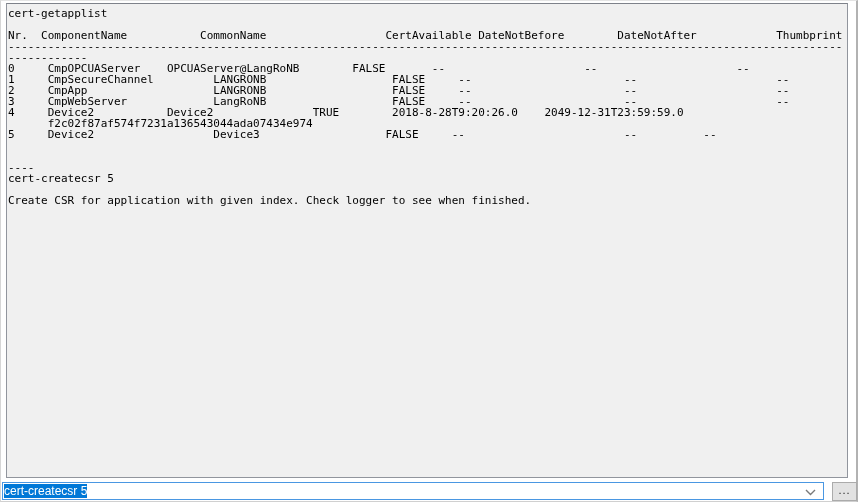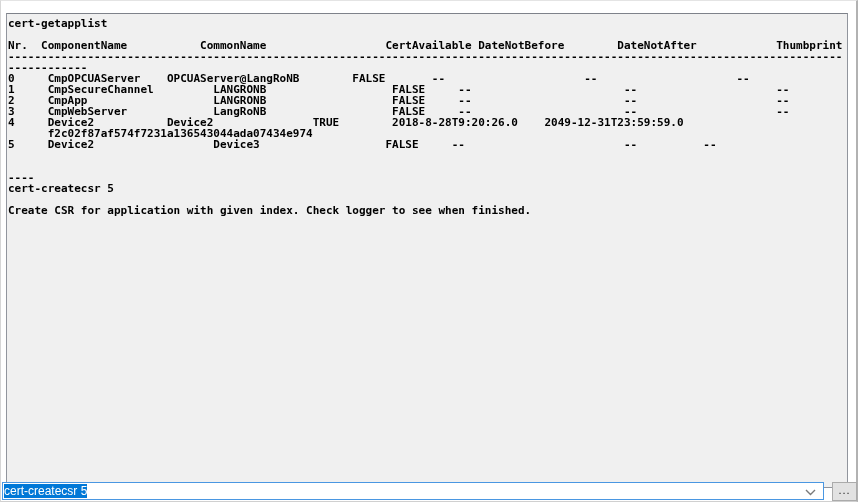--- a/index.html
+++ b/index.html
@@ -6,25 +6,24 @@
   body{
     width:858px;height:502px;position:relative;background:#ffffff;
     font-family:"Liberation Sans",sans-serif;overflow:hidden;
   }
   .window{
     position:absolute;inset:0;box-sizing:border-box;background:#ffffff;
     border-left:1px solid #d6d6d6;border-top:1px solid #e4e4e4;
     border-right:2px solid #b2b2b2;border-bottom:1px solid #d0d0d0;
   }
   .console{
-    position:absolute;left:5px;top:12px;width:842px;height:475px;
+    position:absolute;left:5px;top:2px;width:842px;height:475px;
     box-sizing:border-box;background:#f0f0f0;
     border:1px solid #91959d;border-top-color:#7e828a;
     overflow:hidden;
-    font-weight:bold;
   }
   .console pre{
     margin:0;padding:4px 0 0 1px;
     font-family:"DejaVu Sans Mono","Liberation Mono",monospace;
     font-size:11px;line-height:11px;color:#000;white-space:pre;
   }
   .combo{
     position:absolute;left:1px;top:481px;width:822px;height:18px;
     box-sizing:border-box;background:#ffffff;border:1px solid #4a97e2;
     display:flex;align-items:center;

